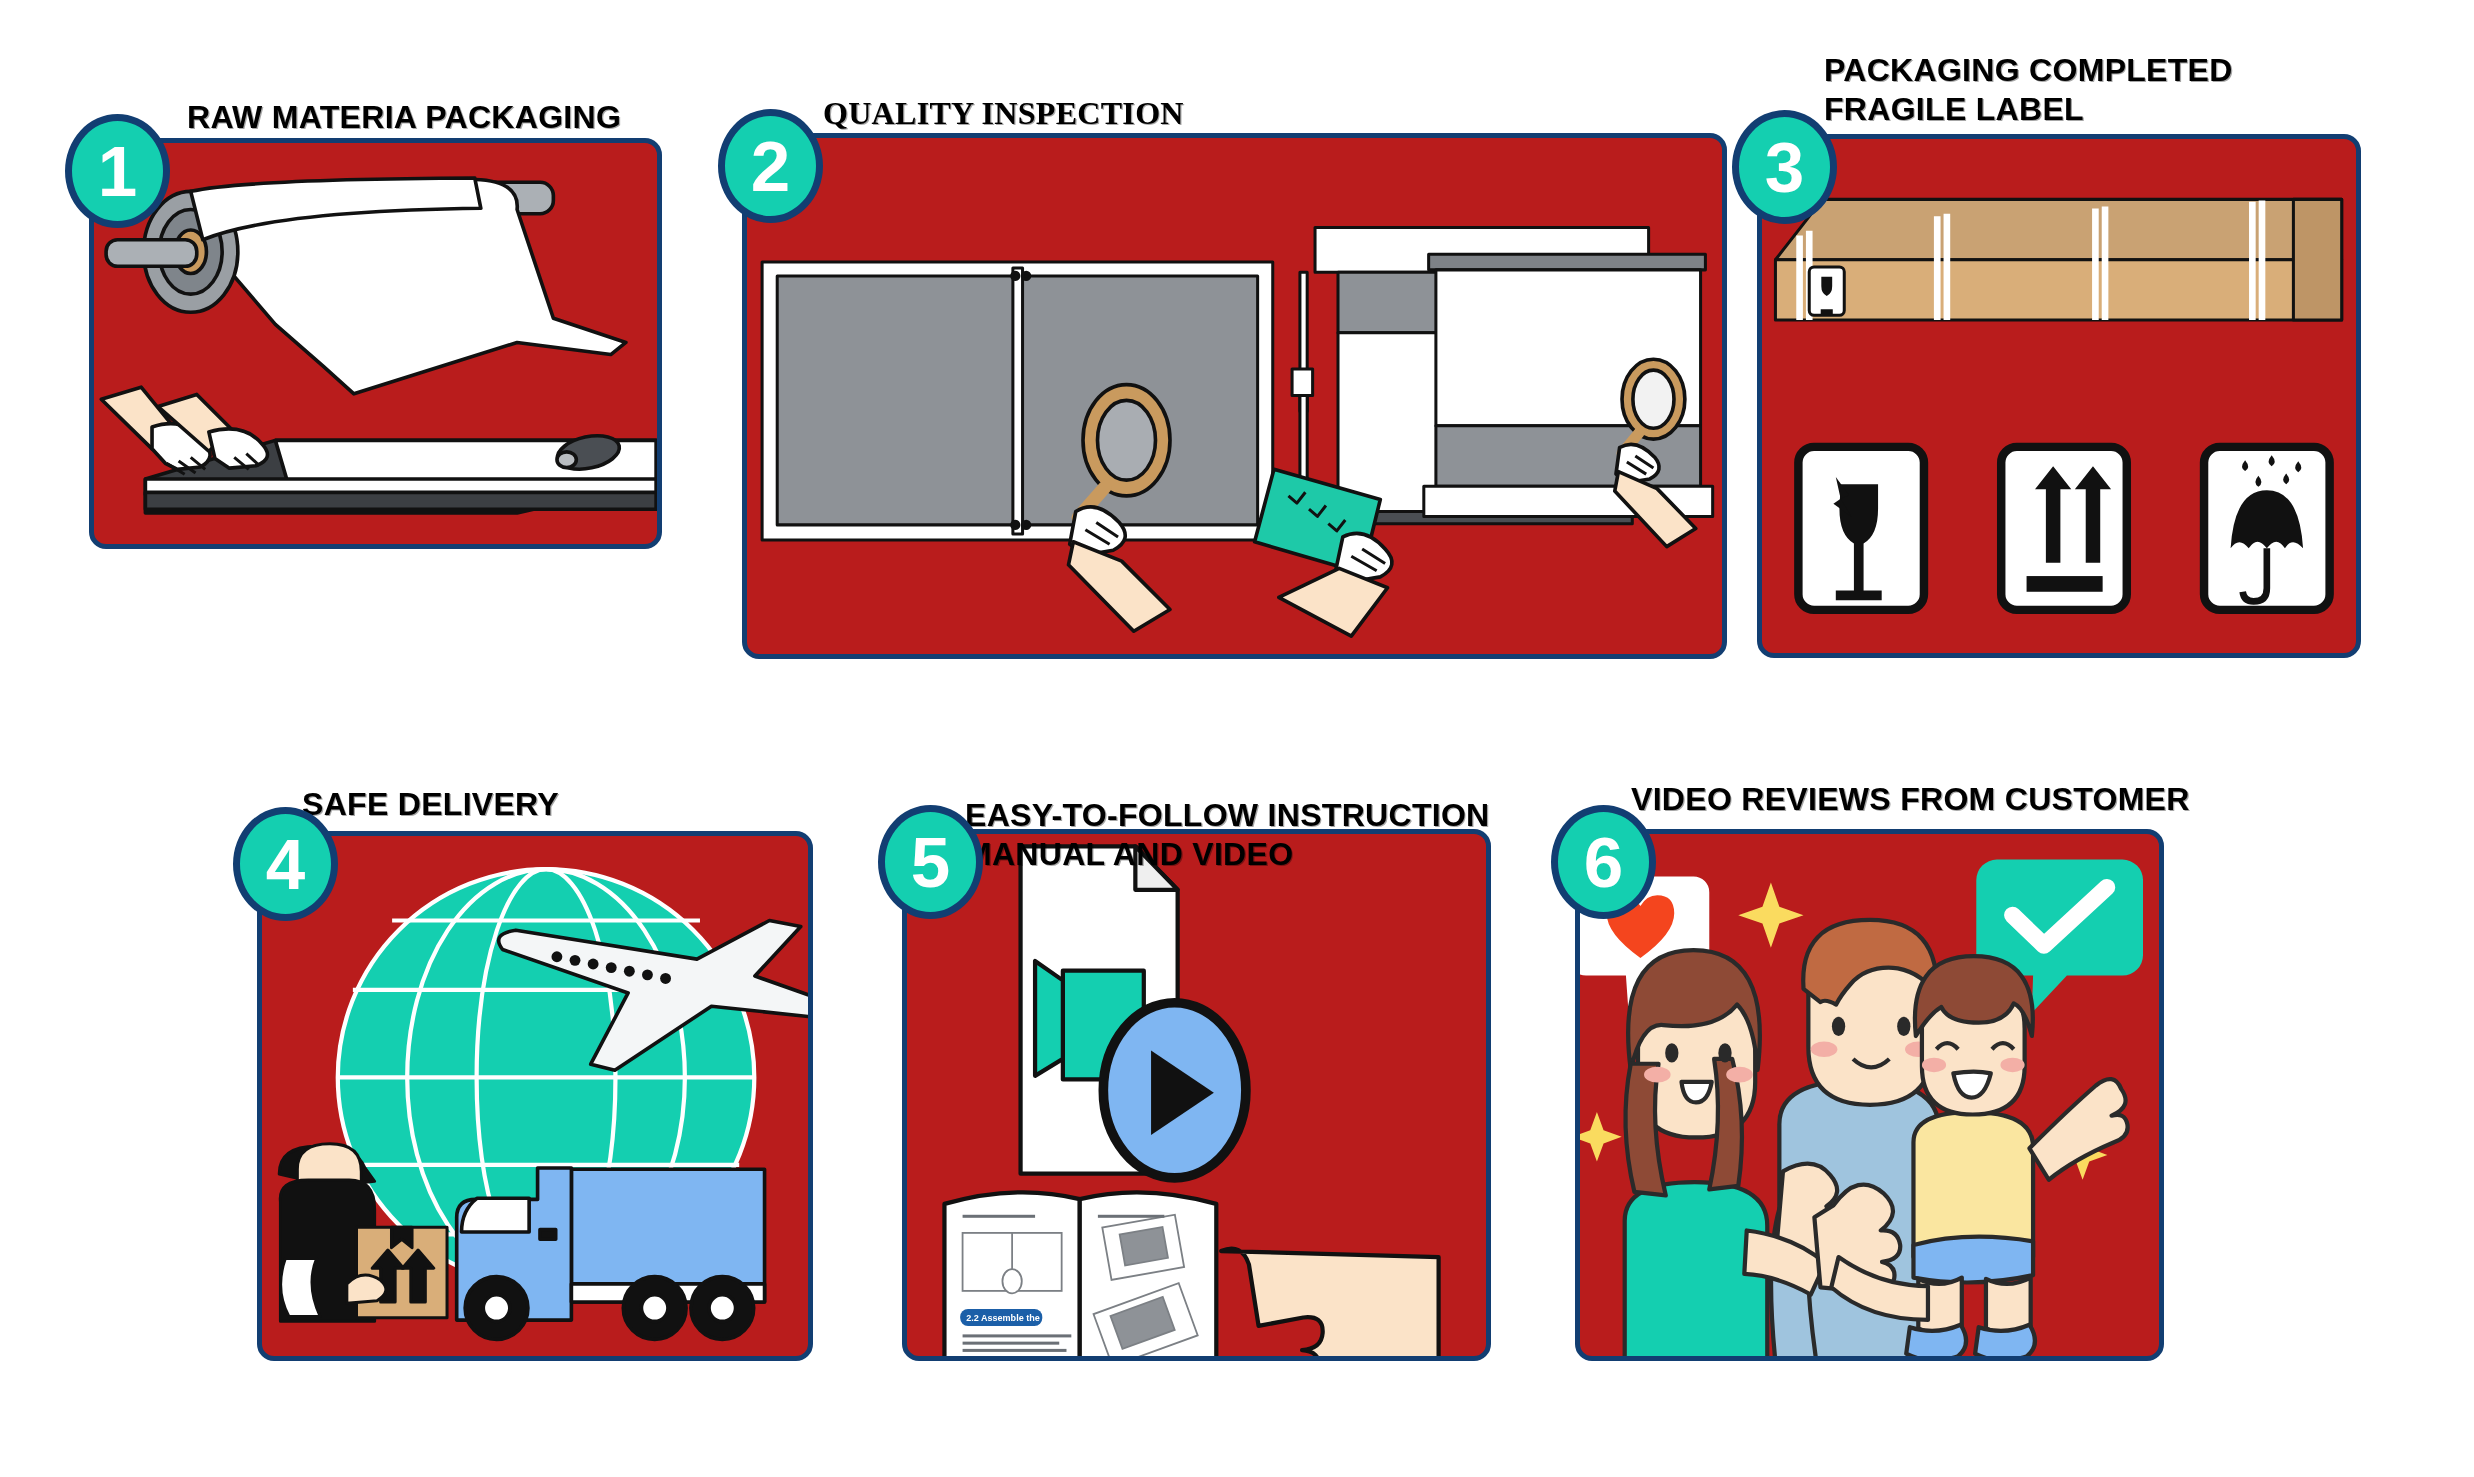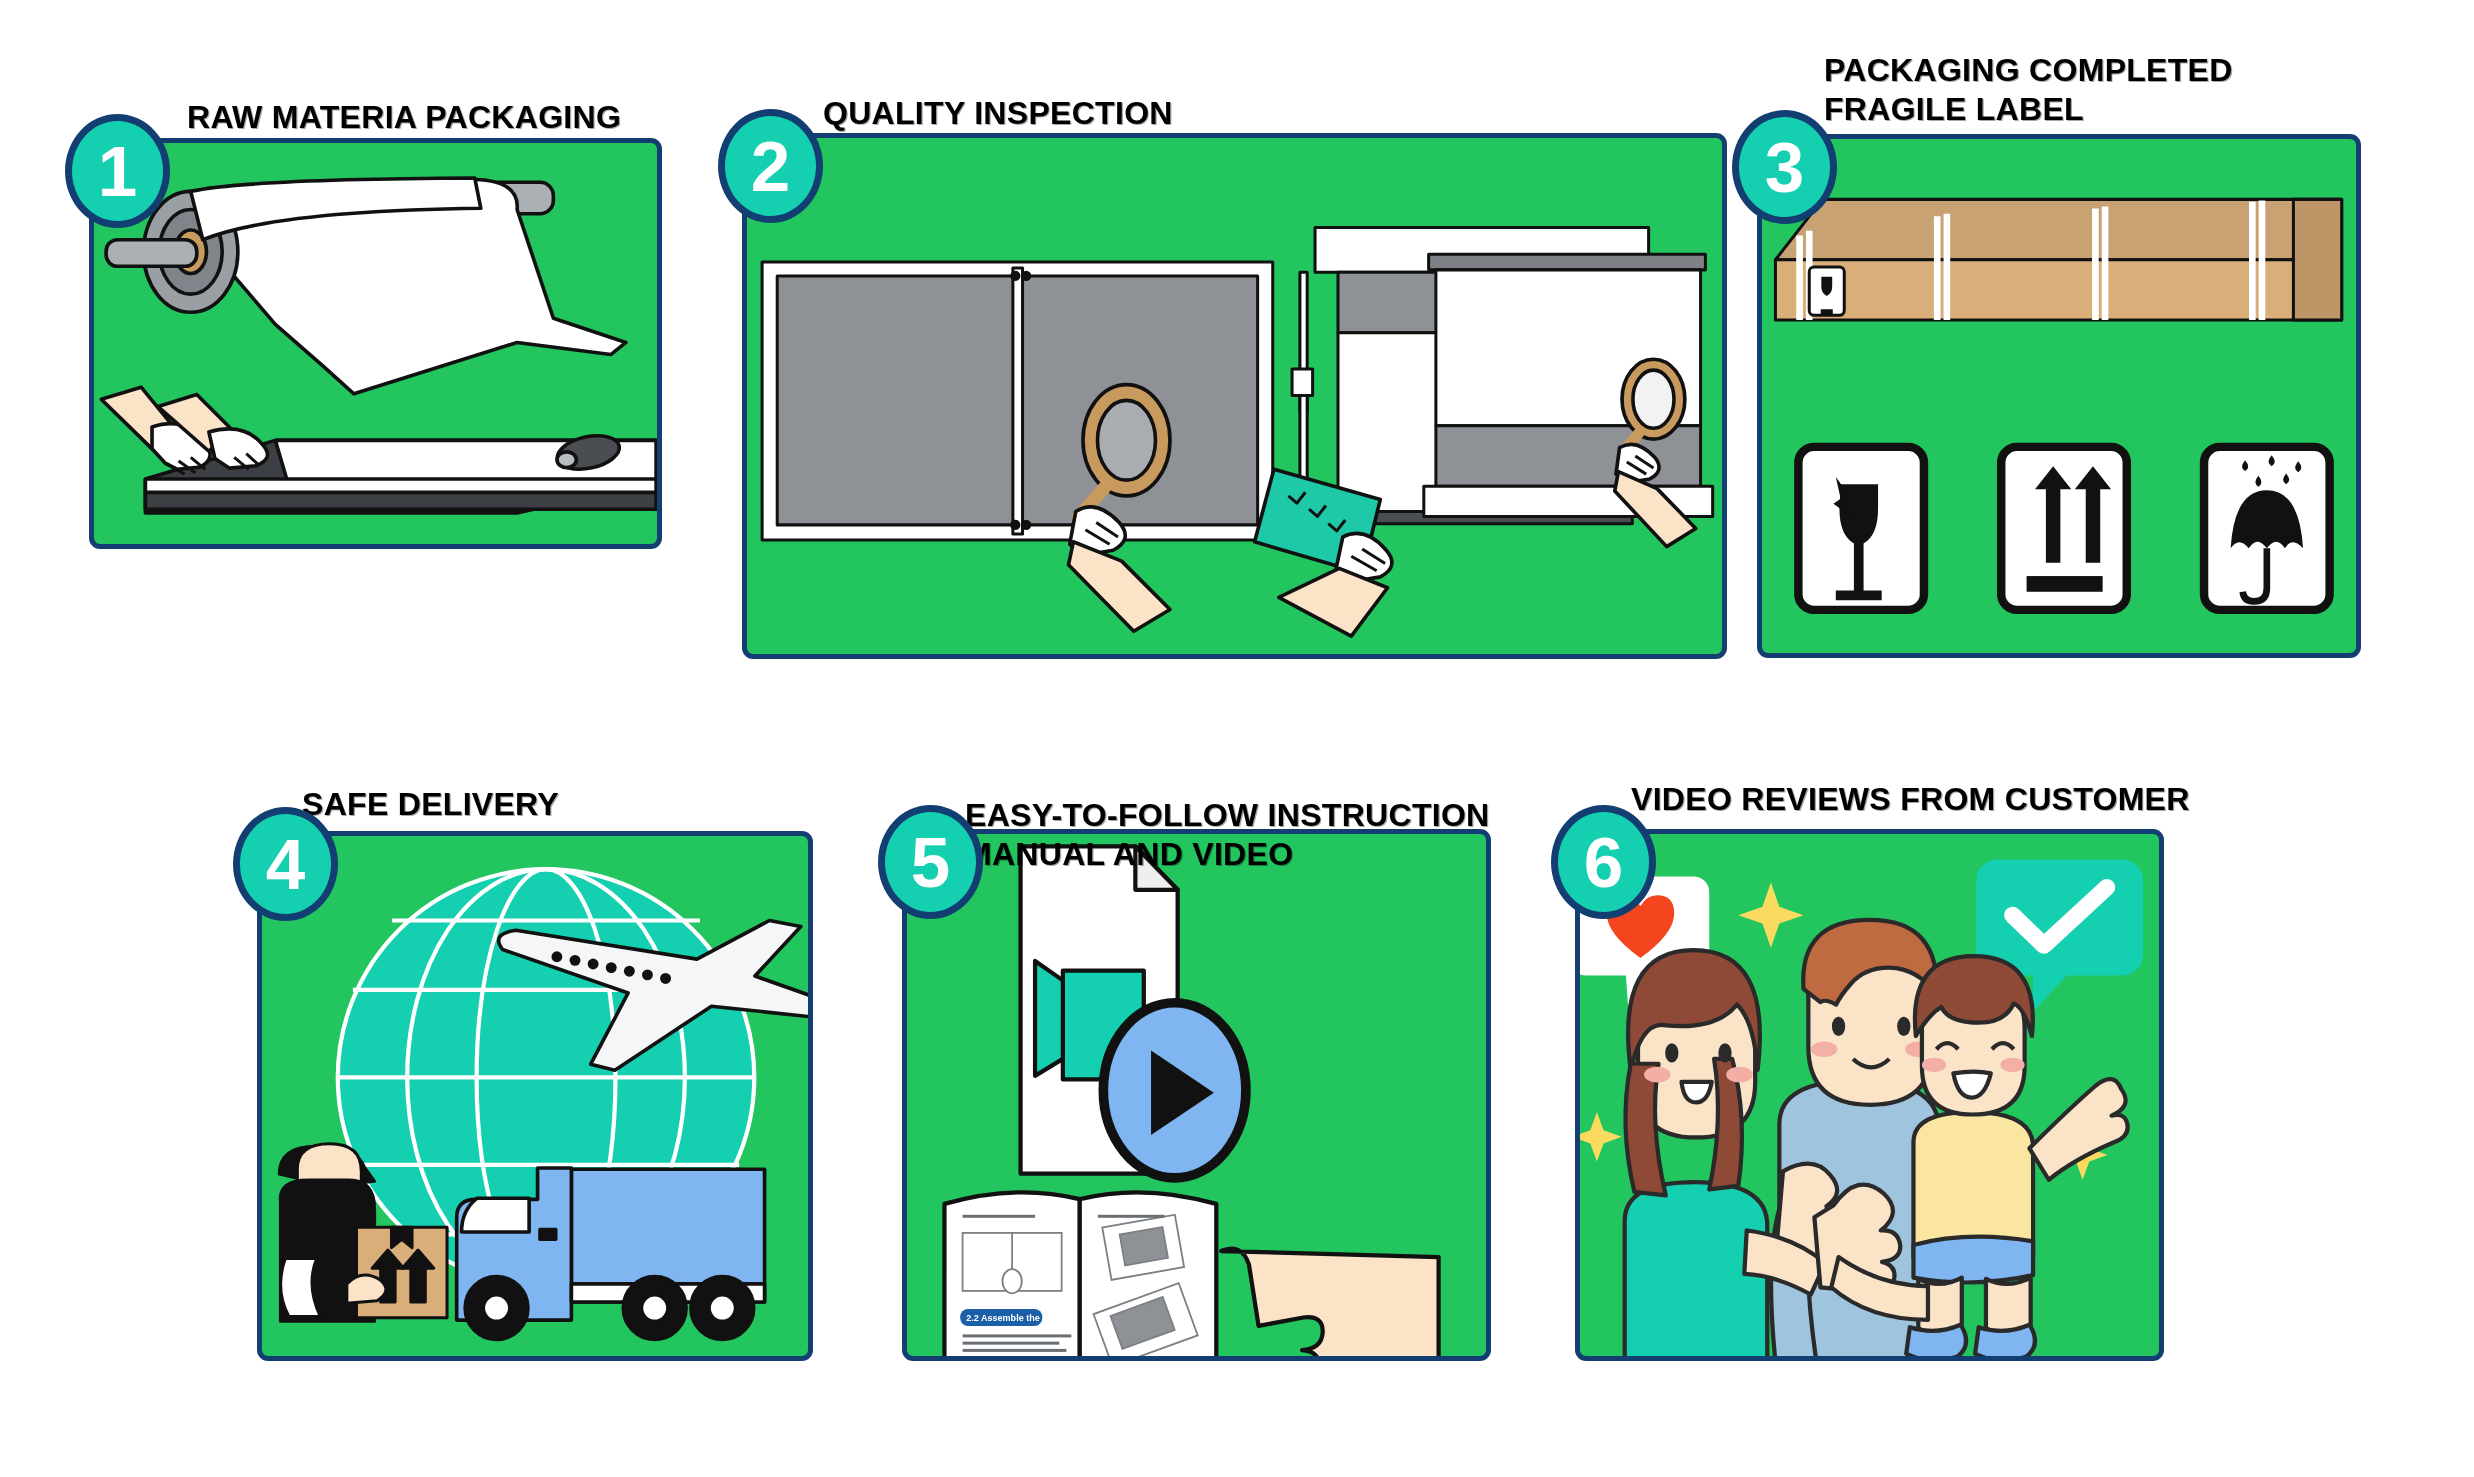--- a/index.html
+++ b/index.html
@@ -1,21 +1,21 @@
 <!DOCTYPE html>
 <html style="font-size:9.7px"><head>
 <meta charset="utf-8">
 <style>
   html,body{margin:0;padding:0;background:#ffffff;}
   body{width:2475px;height:1477px;position:relative;overflow:hidden;
        font-family:"Liberation Sans","DejaVu Sans",sans-serif;}
 
   .panel{position:absolute;}
   .panel-box{position:absolute;left:0;top:0;width:100%;height:100%;
-    background:#22c55e;border:5.4px solid #123E72;border-radius:11px;
+    background:#b91c1c;border:5.4px solid #123E72;border-radius:17px;
     box-sizing:border-box;overflow:hidden;}
 
   .badge{position:absolute;z-index:30;width:91px;height:100px;
     background:#14CFB0;border:7.9px solid #123E72;border-radius:50%;
     display:flex;align-items:center;justify-content:center;
     font-size:71px;font-weight:bold;color:#ffffff;line-height:1;}
 
   .title{position:absolute;z-index:25;font-size:32px;font-weight:bold;
     color:#000000;letter-spacing:0.3px;line-height:1.22;white-space:pre-line;
     text-shadow:1.2px 1.2px 0 rgba(0,0,0,.35);}
@@ -118,21 +118,21 @@
         <path d="M1444 512 Q1472 496 1502 528 Q1520 550 1494 564 L1458 570 L1438 556 Z" fill="#FFFFFF"></path>
         <path d="M1456 536 L1488 556 M1470 526 L1500 546" stroke="#111" stroke-width="5" fill="none"></path>
         <path d="M1442 552 L1506 580 L1570 646 L1522 676 L1436 584 Z" fill="#FBE3C8"></path>
       </g>
     </svg>
   </div>
 </div>
 <div class="badge" style="left:718px;top:109px;">
   <span>2</span>
 </div>
-<div class="title" style="left:823px;top:94px;">QUALITY INSPECTION</div>
+<div class="title" style="left:823px;top:94px;font-family:Liberation Serif, serif;">QUALITY INSPECTION</div>
 
 <div class="panel" style="left:1757px;top:134px;width:604px;height:524px;">
   <div class="panel-box">
     <svg viewBox="0 0 1000 868" width="604" height="524">
 
       <g stroke="#111" stroke-width="5" stroke-linejoin="round">
         <path d="M22 200 L100 100 L960 100 L960 200 Z" fill="#C9A273"></path>
         <path d="M22 200 L960 200 L960 300 L22 300 Z" fill="#D9AE79"></path>
         <path d="M880 100 L960 100 L960 300 L880 300 Z" fill="#BE9566"></path>
         <g stroke="#111" stroke-width="3">

